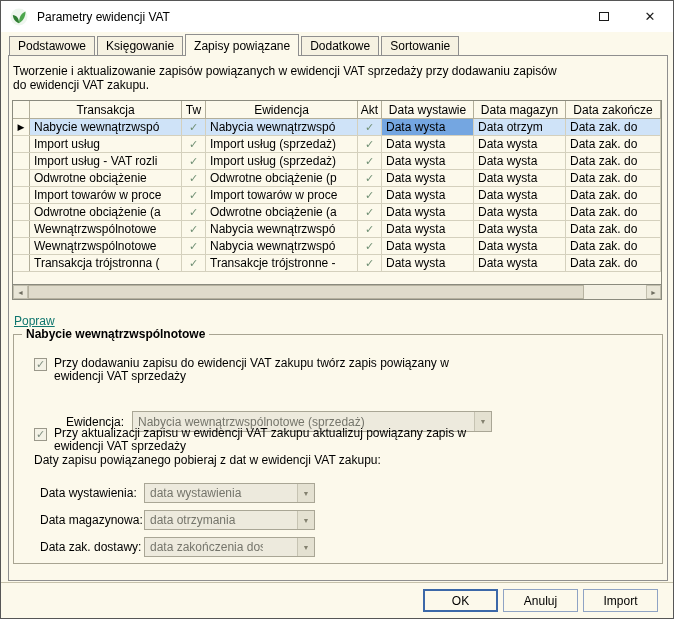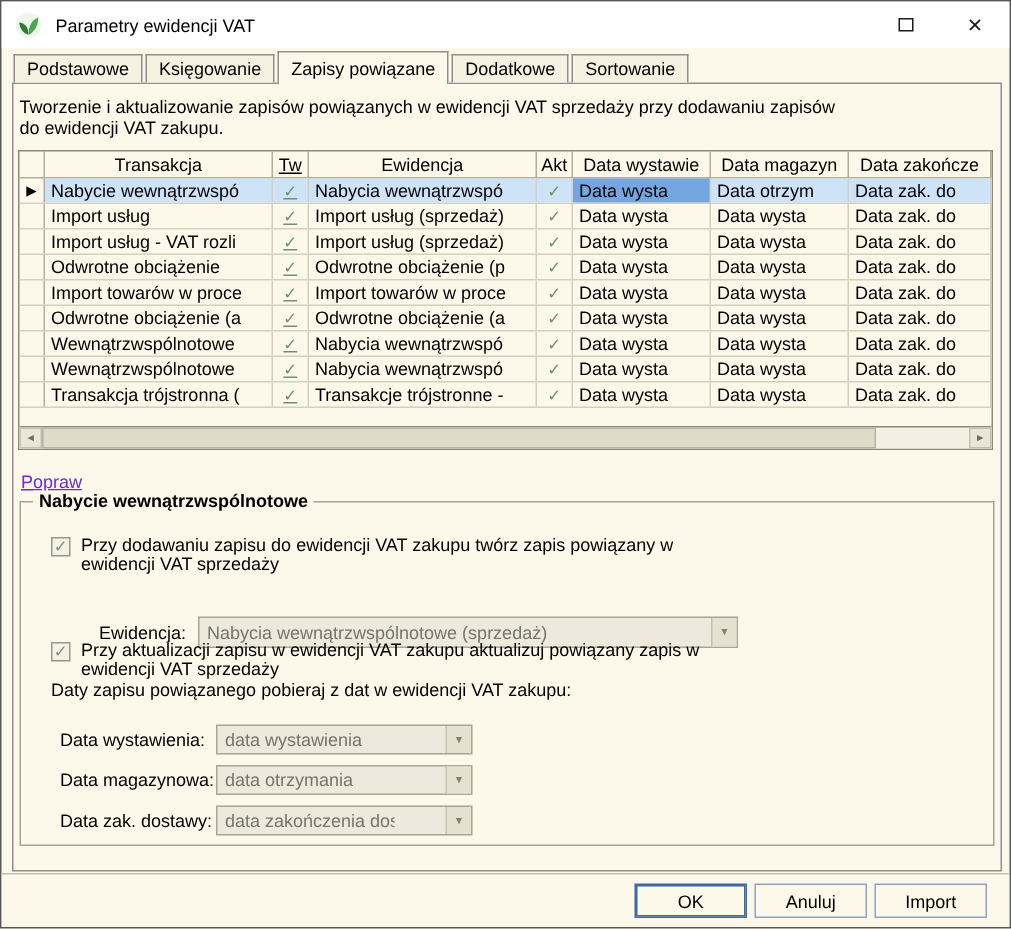--- a/index.html
+++ b/index.html
@@ -67,38 +67,38 @@
   }
   .cell {
     display: flex; align-items: center;
     padding: 0 4px;
     border-right: 1px solid #d4d0bd;
     white-space: nowrap; overflow: hidden;
   }
   .cell.check { justify-content: center; padding: 0; color: #6f8f73; font-weight: bold; font-size: 11px; }
   .w-sel { width: 17px; }
   .w1, .c1 { width: 152px; }
-  .w2, .c2 { width: 24px; text-decoration: underline; }
+  .w2, .c2 { width: 24px; }
   .w3, .c3 { width: 152px; }
   .w4, .c4 { width: 24px; }
   .w5, .c5 { width: 92px; }
   .w6, .c6 { width: 92px; }
   .w7, .c7 { flex: 1; text-align: right; }
   .grid-row.selected .cell { background: #cfe3f8; }
   .grid-row.selected .c5 { background: #74a6e1; }
   .grid-empty { height: 12px; }
   .hscroll { display: flex; height: 15px; border-top: 1px solid #8a8a7e; background: #f3f0e3; }
   .scroll-btn {
     width: 15px; display: flex; align-items: center; justify-content: center;
     font-size: 7px; color: #6f6d60; background: #e9e6d7; border: 1px solid #c2bfae;
   }
   .scroll-track { flex: 1; position: relative; }
   .scroll-thumb { position: absolute; left: 0; top: 0; bottom: 0; width: 556px; background: #dfdbcb; border: 1px solid #b6b2a0; }
   
-  .popraw { position: absolute; top: 258px; left: 5px; text-decoration: underline; color: #6d28d9; cursor: default; }
+  .popraw { position: absolute; top: 258px; left: 5px; text-decoration: underline; color: #0f766e; cursor: default; }
   
   .groupbox {
     position: absolute; top: 278px; left: 4px; width: 650px; height: 230px;
     border: 1px solid #a8a492;
   }
   .group-title {
     position: absolute; top: -8px; left: 8px;
     background: #fcf9eb; padding: 0 4px; font-weight: bold;
   }
   .cb-row { position: absolute; left: 20px; display: flex; }

